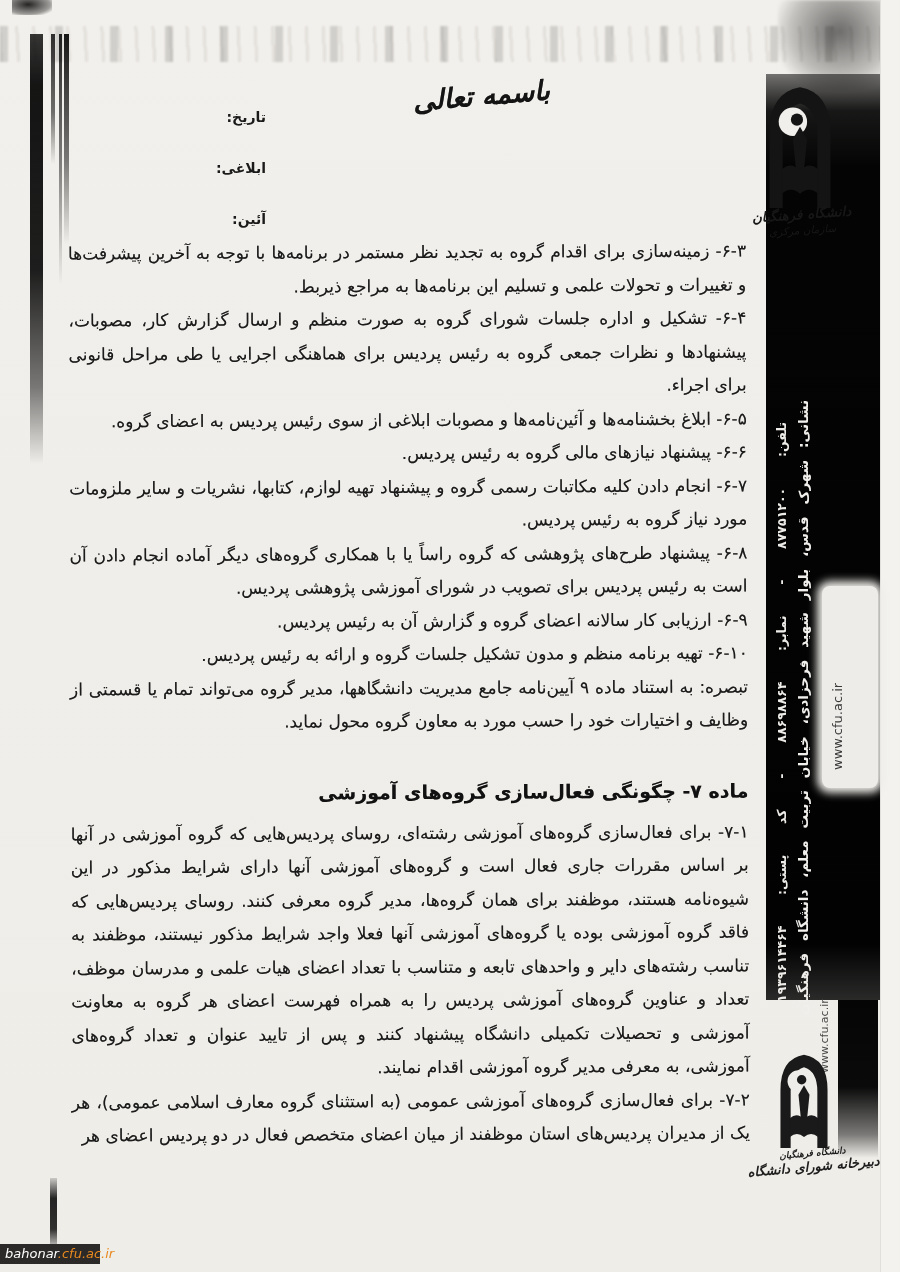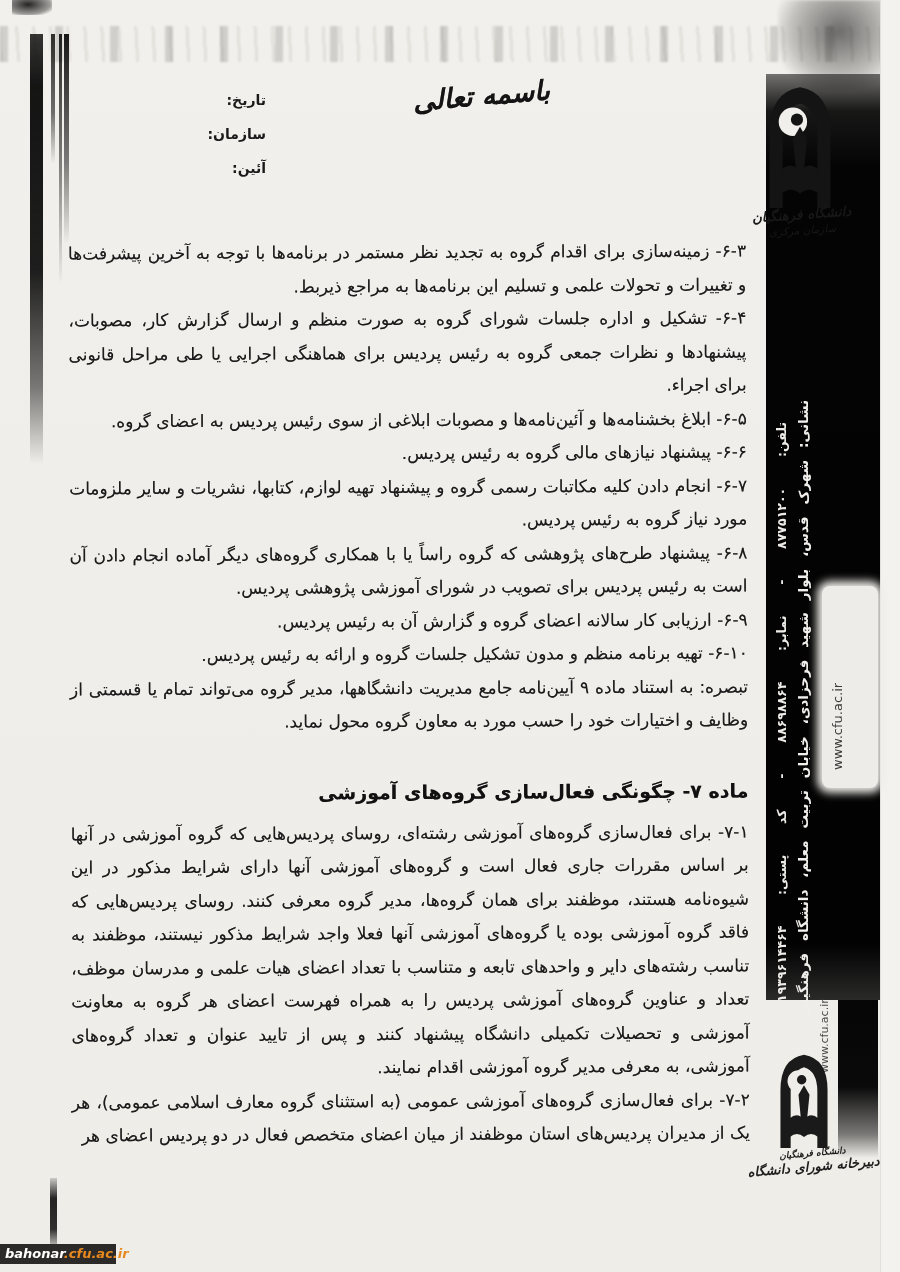--- a/index.html
+++ b/index.html
@@ -46,44 +46,44 @@
     color:#f1efec;text-align:justify;text-align-last:justify;font-weight:bold;}
   .v-phone{left:192px;top:422px;width:580px;height:19px;font-size:12.5px;line-height:19px;
     color:#eeece8;text-align:justify;text-align-last:justify;font-weight:bold;}
   .v-www1{left:680px;top:620px;width:150px;height:16px;font-size:13px;line-height:16px;
     color:#3a3a3a;direction:ltr;text-align:left;}
   .v-www2{left:730px;top:985px;width:88px;height:14px;font-size:11px;line-height:14px;
     color:#4a4a4a;direction:ltr;text-align:left;}
   
   .hdr-fields{position:absolute;left:196px;top:88px;width:70px;direction:rtl;text-align:right;
     font-size:14px;font-weight:bold;}
-  .hdr-fields div{height:34px;line-height:24px;}
+  .hdr-fields div{height:34px;line-height:24px;margin-top:17px;}
   .bismillah{position:absolute;left:395px;top:80px;width:175px;height:60px;
     font-size:27px;font-weight:bold;font-style:italic;text-align:center;
     transform:rotate(-5deg);color:#141414;text-shadow:0 0 .6px rgba(0,0,0,.6);}
   .logo-top{position:absolute;left:758px;top:76px;width:84px;height:132px;z-index:2;}
   .logo-top-caption{position:absolute;left:742px;top:206px;width:120px;z-index:2;text-align:center;
     transform:rotate(-4deg);font-style:italic;color:#171717;}
   .logo-top-caption .l1{font-size:13.5px;font-weight:bold;}
   .logo-top-caption .l2{font-size:10.5px;margin-top:2px;}
   
   .doc-body{position:absolute;left:70px;top:236px;width:678px;direction:rtl;text-align:justify;
     font-size:17px;line-height:33.5px;color:#1b1b1b;transform:rotate(-.25deg);
     text-shadow:0 0 .4px rgba(0,0,0,.45);}
   .doc-body p{margin:0;}
   .doc-body h2{margin:36px 0 8px 0;font-size:19px;line-height:34px;font-weight:bold;color:#111;}
   
   .logo-bottom{position:absolute;left:772px;top:1046px;width:64px;height:102px;z-index:3;}
   .logo-bottom-caption{position:absolute;left:738px;top:1148px;width:150px;z-index:3;text-align:center;
     transform:rotate(-5deg);font-style:italic;color:#1e1e1e;}
   .logo-bottom-caption .l1{font-size:9px;font-weight:bold;}
   .logo-bottom-caption .l2{font-size:13px;font-weight:bold;margin-top:1px;}
-  .watermark{position:absolute;left:0;top:1244px;width:116px;height:20px;z-index:4;
+  .watermark{position:absolute;left:0;top:1244px;width:100px;height:20px;z-index:4;
     background:#2b2a28;line-height:20px;padding-left:5px;box-sizing:border-box;
-    font-size:13px;font-weight:bold;font-style:italic;white-space:nowrap;}
+    font-size:13px;font-weight:normal;font-style:italic;white-space:nowrap;}
   .watermark .wm-prefix{color:#ffffff;}
   .watermark .wm-suffix{color:#e8891f;}
 </style>
 </head>
 <body>
 
 <div class="page">
 
   <div class="top-noise"></div>
   <div class="corner-mark"></div>
@@ -98,21 +98,21 @@
   <div class="band-lower"></div>
   <div class="band-gap"></div>
 
   <div class="vtext v-address">نشانی: شهرک قدس، بلوار شهید فرحزادی، خیابان تربیت معلم، دانشگاه فرهنگیان</div>
   <div class="vtext v-phone">تلفن: ۸۷۷۵۱۲۰۰ - نمابر: ۸۸۶۹۸۸۶۴ - کد پستی: ۱۹۳۹۶۱۴۴۶۴</div>
   <div class="vtext v-www1">www.cfu.ac.ir</div>
   <div class="vtext v-www2">www.cfu.ac.ir</div>
 
   <div class="hdr-fields">
     <div>تاریخ:</div>
-    <div>سازمان:</div>
+    <div>ابلاغی:</div>
     <div>آئین:</div>
   </div>
   <div class="bismillah">باسمه تعالی</div>
 
   <svg class="logo-top" viewBox="0 0 80 130">
     <path d="M10,130 V56 Q10,16 40,11 Q70,16 70,56 V130 H57 V58 Q57,32 40,27 Q23,32 23,58 V130 Z" fill="#141414"></path>
     <circle cx="33" cy="45" r="14" fill="#f1efeb"></circle>
     <circle cx="37" cy="43" r="6" fill="#141414"></circle>
     <path d="M40,50 L47,62 L44,92 L40,102 L36,92 L33,62 Z" fill="#141414"></path>
     <path d="M22,92 Q31,84 40,93 Q49,84 58,92 L58,116 Q49,108 40,116 Q31,108 22,116 Z" fill="#141414"></path>

